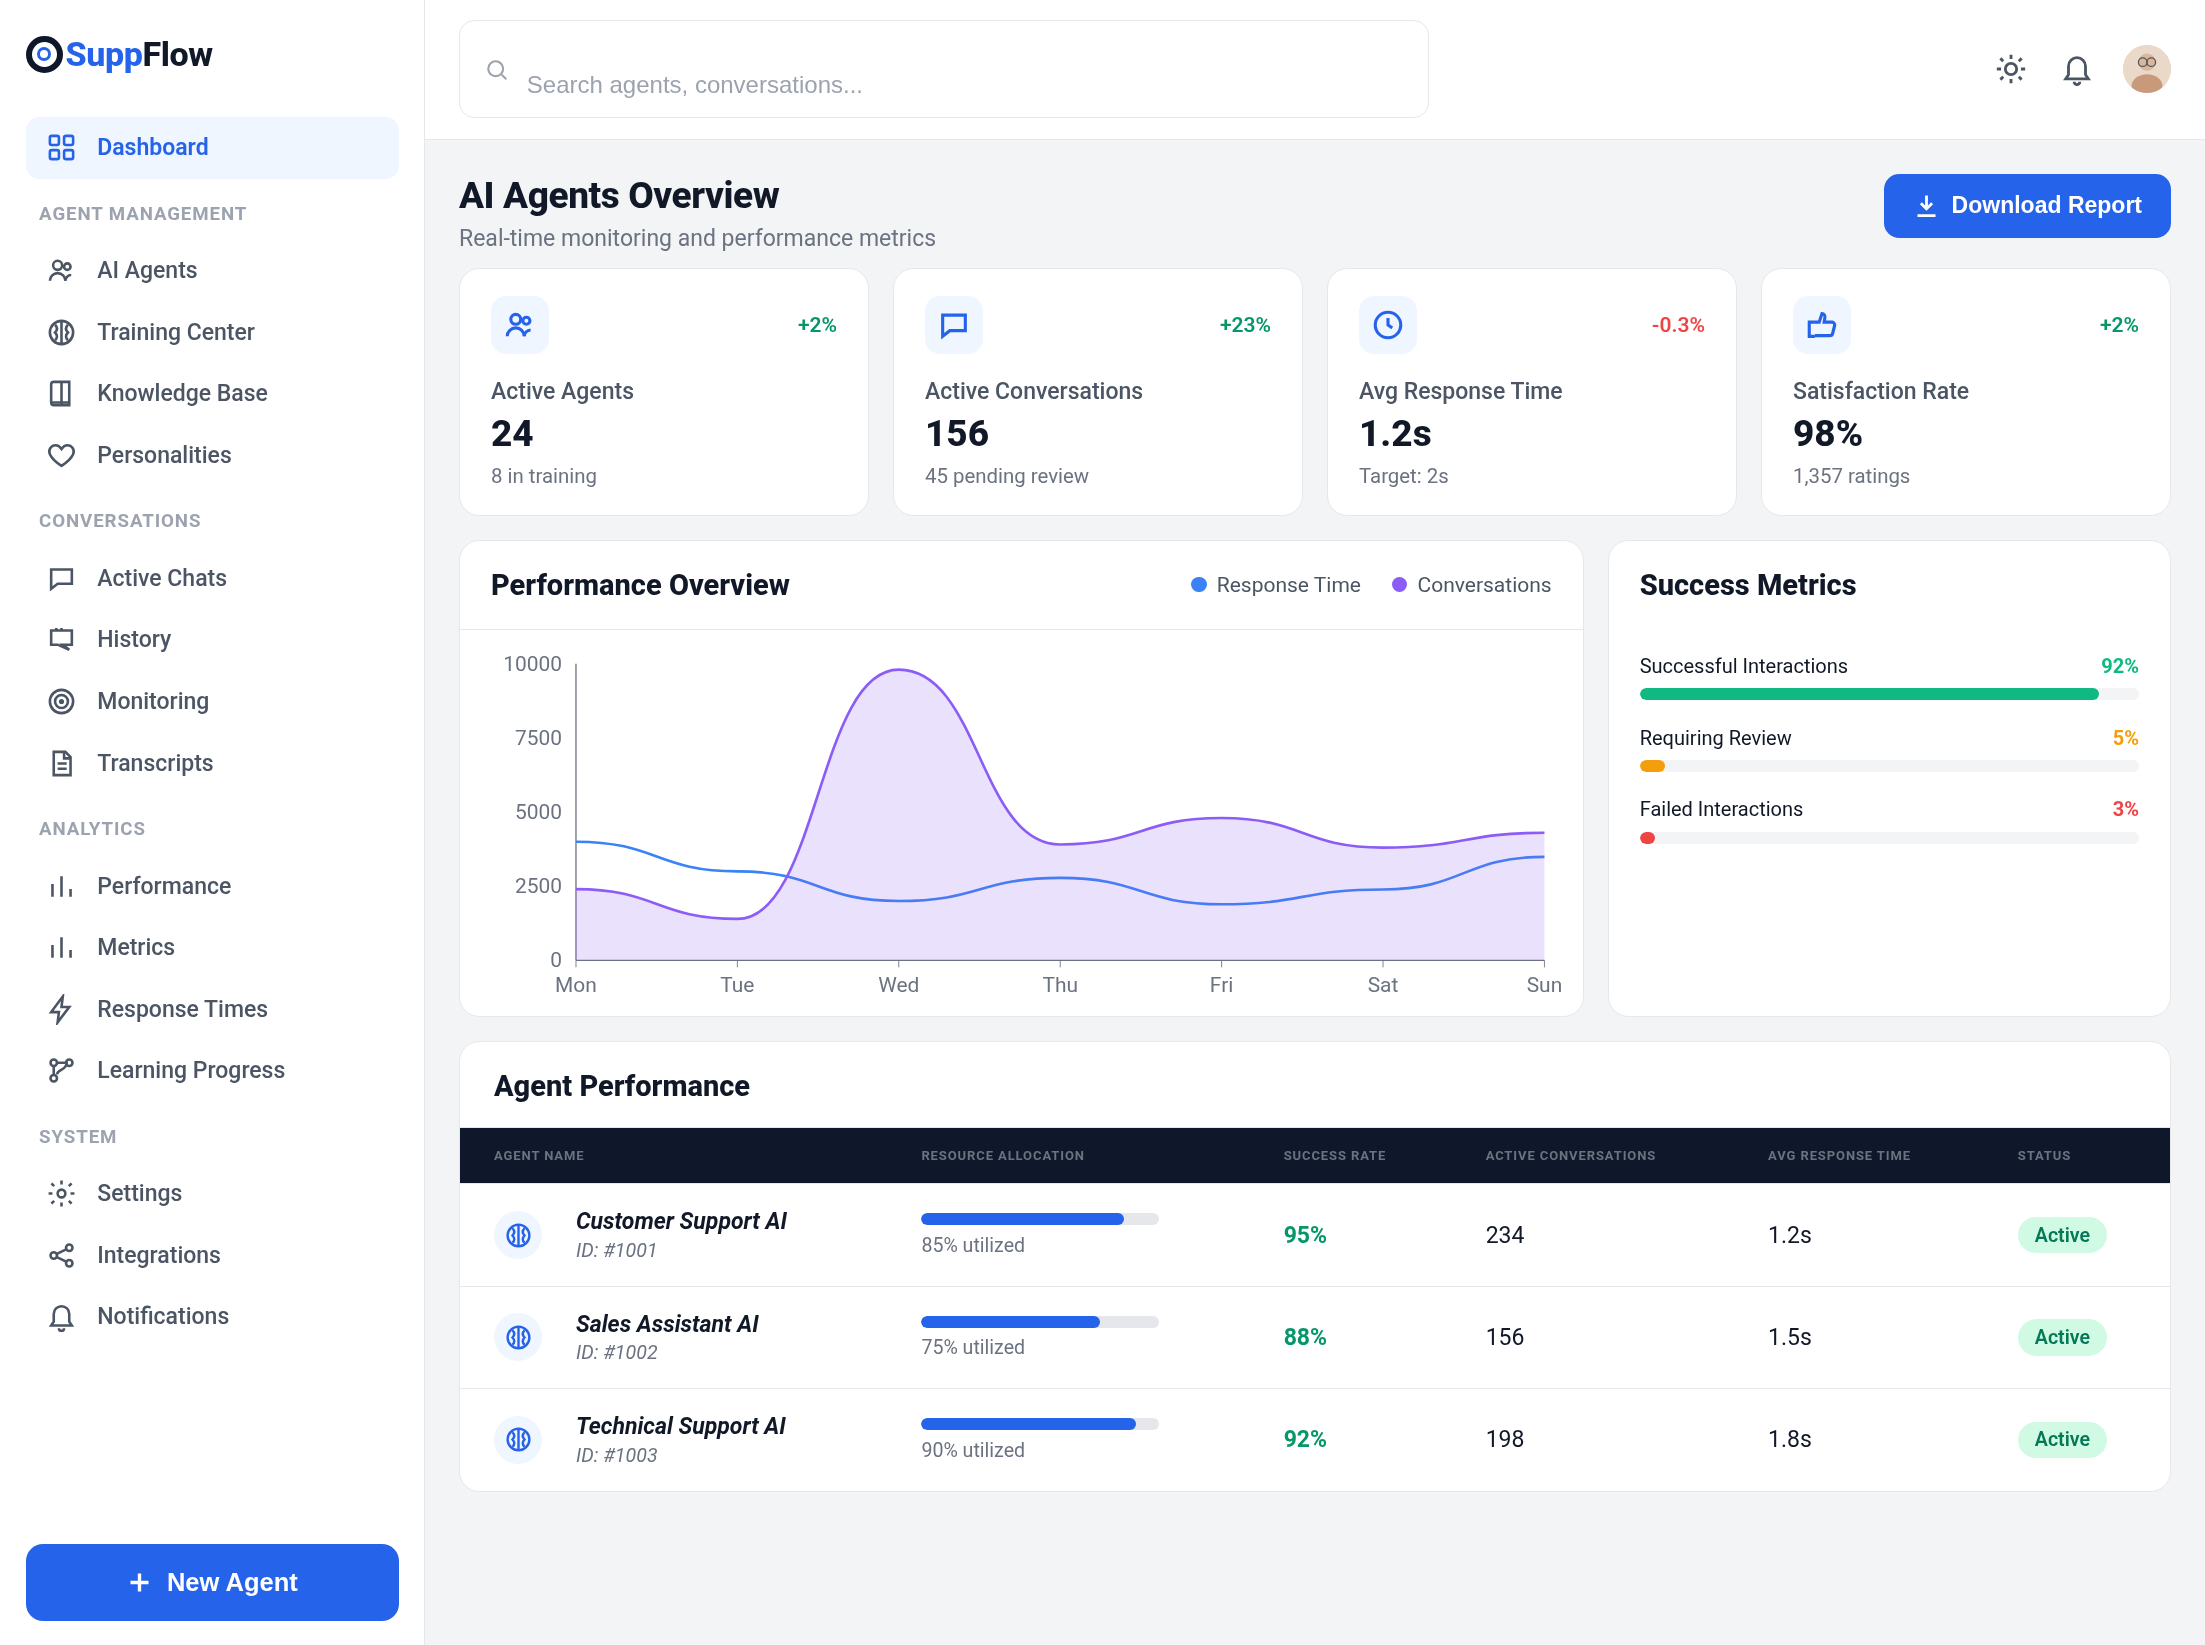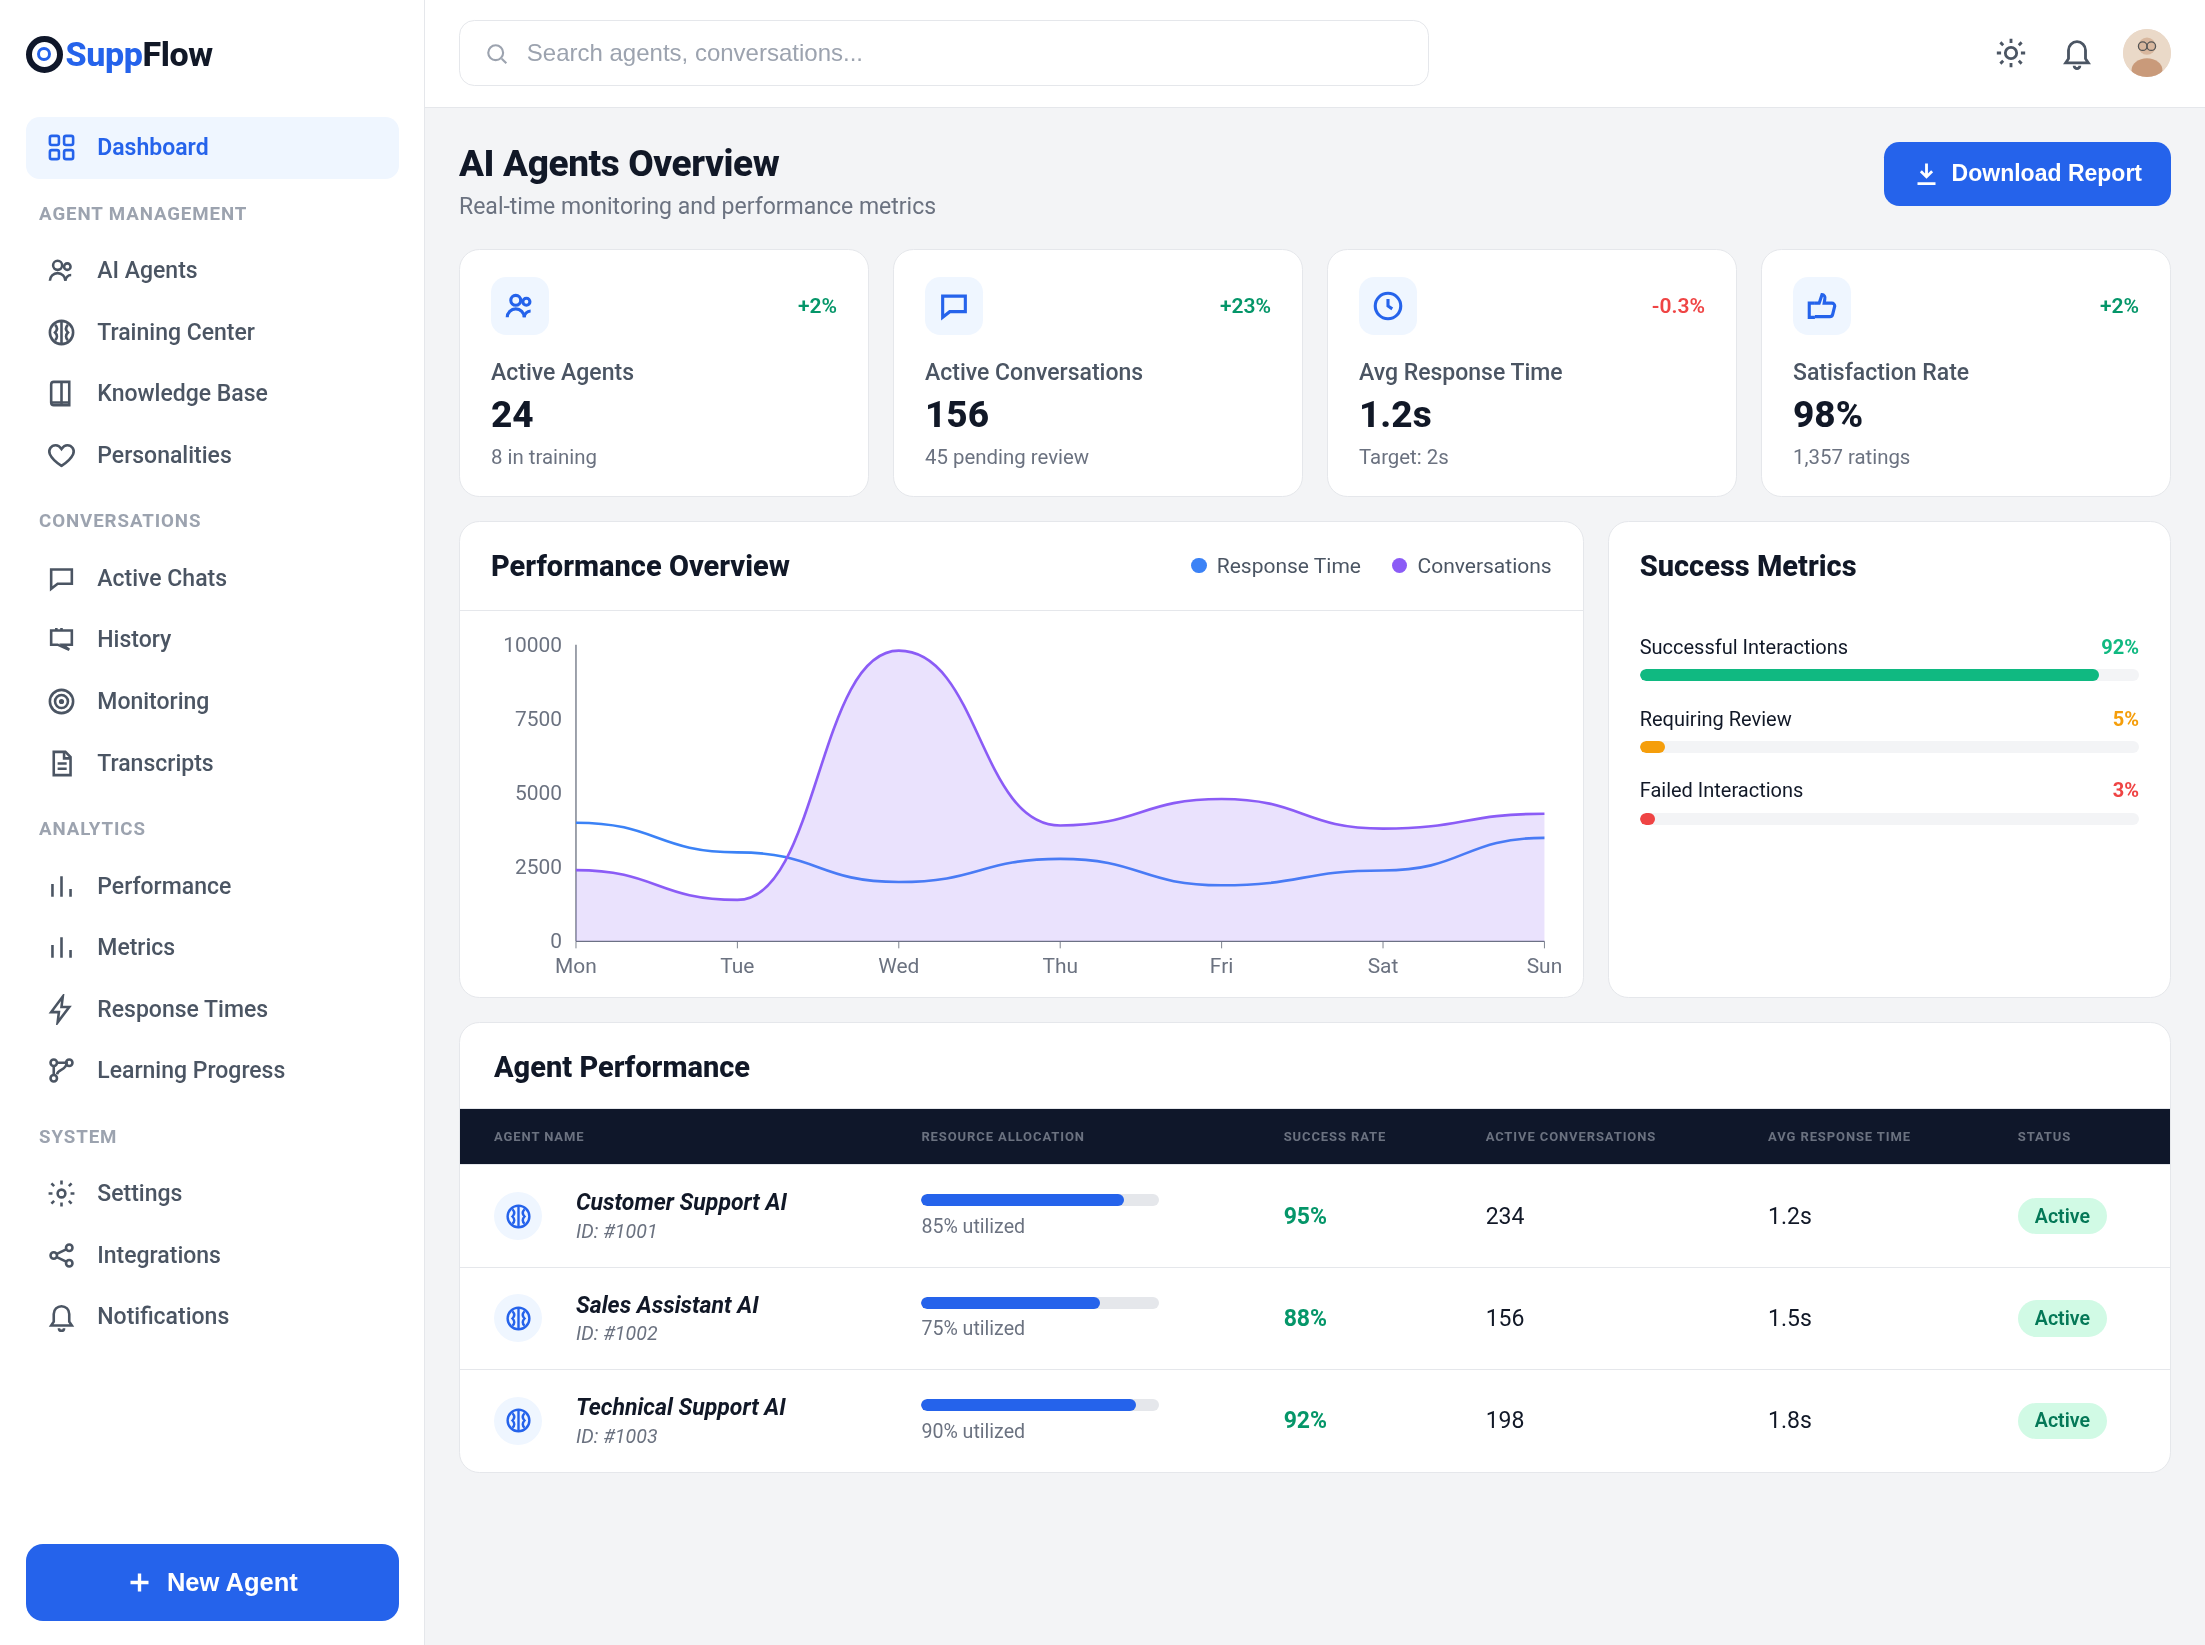--- a/index.html
+++ b/index.html
@@ -61,29 +61,29 @@
 .main{flex:1;display:flex;flex-direction:column;}
 .topbar{
   background:var(--white);border-bottom:0.9px solid var(--border);
   padding:20.4px 34px;display:flex;align-items:center;gap:25.5px;
 }
 .search{
   width:970px;border:0.9px solid var(--border);border-radius:15.3px;
   padding:17px 24px;display:flex;align-items:center;gap:15.3px;
   color:var(--muted);font-size:24px;
 }
-.search input{border:none;outline:none;font-size:24px;color:var(--text);flex:1;}
+.search input{border:none;outline:none;font-size:24px;color:var(--text);flex:1;margin-top:32px;}
 .search input::placeholder{color:var(--label);}
 .topbar-spacer{flex:1;}
 .topbar-icon{width:41px;height:41px;display:flex;align-items:center;justify-content:center;color:var(--muted2);cursor:pointer;}
 .topbar-icon svg{width:34px;height:34px;stroke:currentColor;fill:none;stroke-width:2;}
 .avatar{width:48px;height:48px;border-radius:50%;background:#E8D5C4;display:flex;align-items:center;justify-content:center;overflow:hidden;}
 .avatar svg{width:48px;height:48px;}
 .content{padding:34px;}
-.page-header{display:flex;align-items:flex-start;justify-content:space-between;margin-bottom:29px;}
+.page-header{display:flex;align-items:flex-start;justify-content:space-between;margin-bottom:16px;}
 .page-title{font-size:37px;font-weight:800;margin:0 0 8.5px 0;letter-spacing:-0.4px;}
 .page-subtitle{font-size:23px;color:var(--muted);margin:0;}
 .download-btn{
   background:var(--blue);color:#fff;border:none;border-radius:15.3px;
   font-size:23px;font-weight:600;padding:18.7px 29px;display:flex;align-items:center;gap:12px;cursor:pointer;
 }
 .download-btn svg{width:27px;height:27px;stroke:#fff;fill:none;stroke-width:2.5;}
 
 .stats-row{display:flex;gap:24px;margin-bottom:24px;}
 .stat-card{

